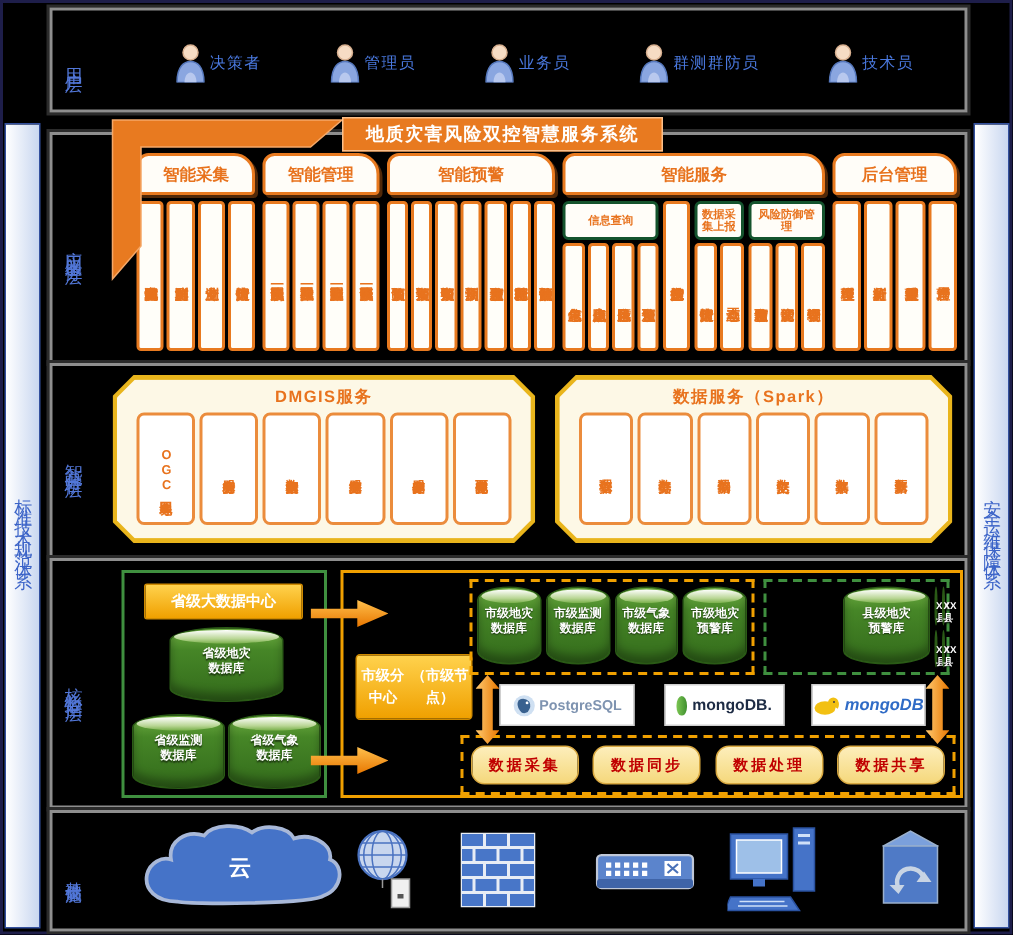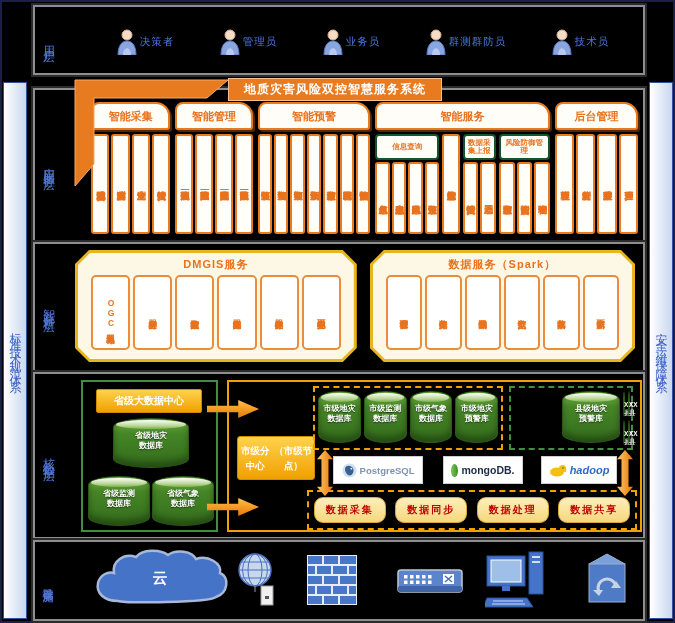--- a/index.html
+++ b/index.html
@@ -364,21 +364,21 @@
           </svg>
         <span>PostgreSQL</span>
       </div>
       <div class="engine eng-hd">
         <svg width="18" height="14" viewBox="0 0 18 14">
             <ellipse cx="8" cy="9" rx="7" ry="4.5" fill="#f2c012"></ellipse>
             <circle cx="13.5" cy="5.5" r="3.5" fill="#f2c012"></circle>
             <path d="M16.2,4 q2,2.5 0.3,5.5 l-1.8,-1.2z" fill="#f2c012"></path>
             <circle cx="14" cy="5" r="0.7" fill="#444"></circle>
           </svg>
-        <span>hadoop</span>
+        <span>mongoDB</span>
       </div>
 
       <div class="varrow" style="left:88px;top:68px"></div>
       <div class="varrow" style="left:388px;top:68px"></div>
 
       <div class="dash-o fnrow">
         <div class="fbox">数据采集</div>
         <div class="fbox">数据同步</div>
         <div class="fbox">数据处理</div>
         <div class="fbox">数据共享</div>

